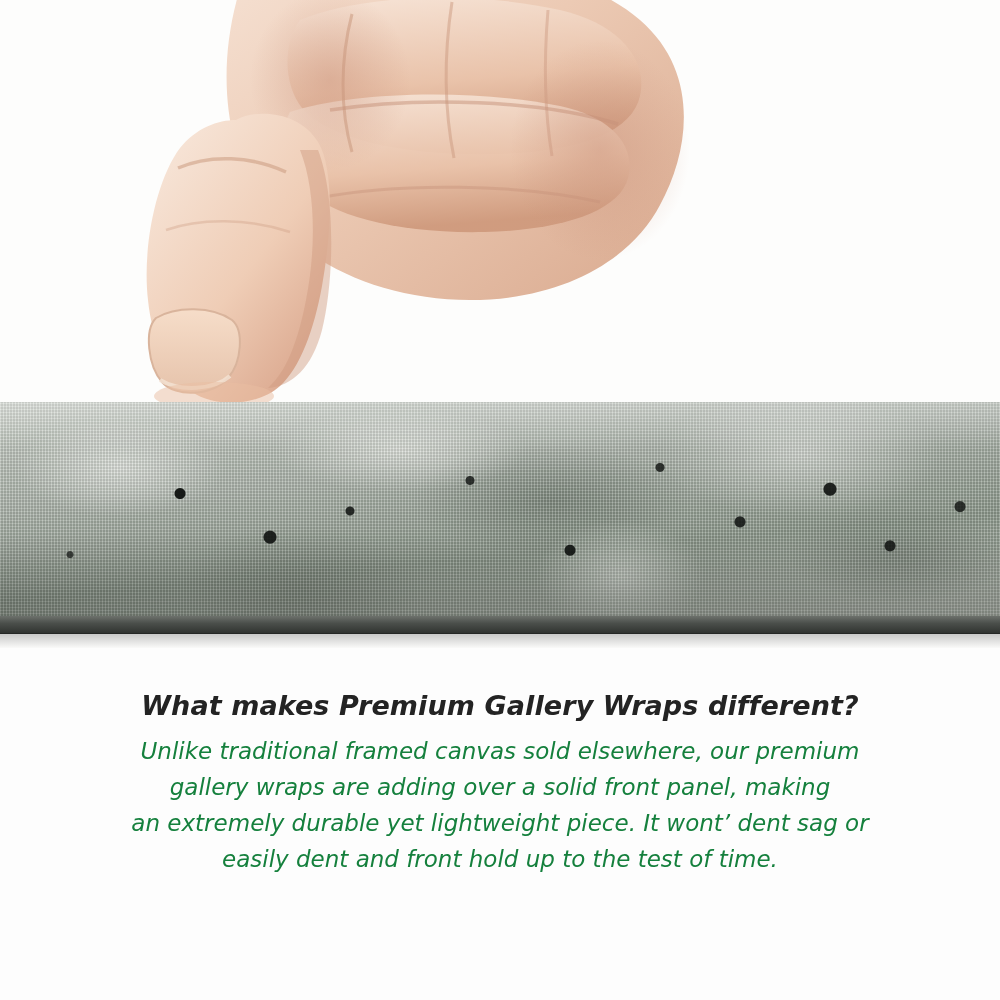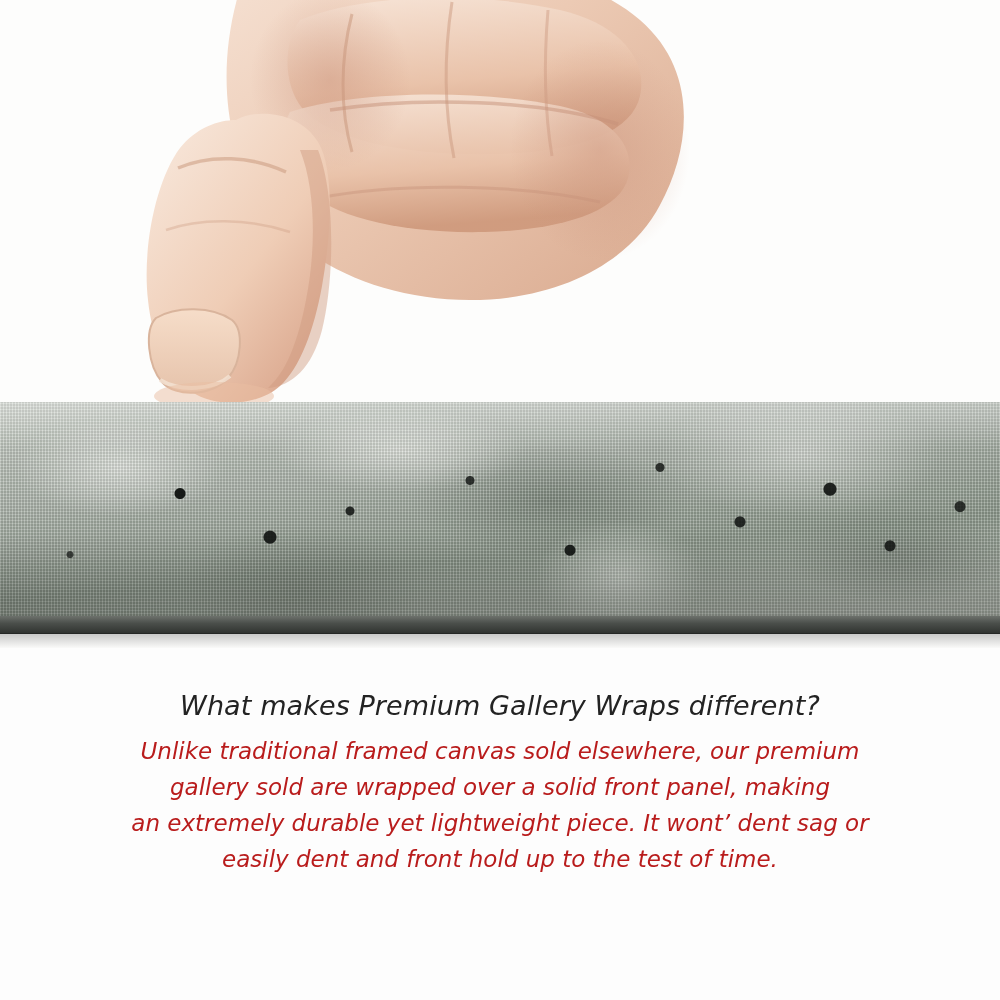--- a/index.html
+++ b/index.html
@@ -117,29 +117,29 @@
     left: 0;
     top: 690px;
     width: 1000px;
     text-align: center;
     color: #2a2a2a;
     font-family: "DejaVu Sans", sans-serif;
     font-style: italic;
   }
   .caption-heading {
     font-size: 27px;
-    font-weight: 400;
+    font-weight: 700;
     letter-spacing: 0.1px;
     margin: 0 0 12px 0;
     color: #232323;
   }
   .caption-line {
     font-size: 23px;
     line-height: 36px;
-    color: #b91c1c;
+    color: #15803d;
     white-space: nowrap;
   }
 </style>
 </head>
 <body>
 
 <div id="page">
 
   <div class="photo">
 
@@ -213,18 +213,18 @@
     <div class="canvas-strip">
       <div class="canvas-face"></div>
       <div class="canvas-bevel"></div>
       <div class="canvas-shadow"></div>
     </div>
   </div>
 
   <div class="caption">
     <div class="caption-heading">What makes Premium Gallery Wraps different?</div>
     <div class="caption-line">Unlike traditional framed canvas sold elsewhere, our premium</div>
-    <div class="caption-line">gallery sold are wrapped over a solid front panel, making</div>
+    <div class="caption-line">gallery wraps are adding over a solid front panel, making</div>
     <div class="caption-line">an extremely durable yet lightweight piece. It wont’ dent sag or</div>
     <div class="caption-line">easily dent and front hold up to the test of time.</div>
   </div>
 
 </div>
 
 </body></html>

